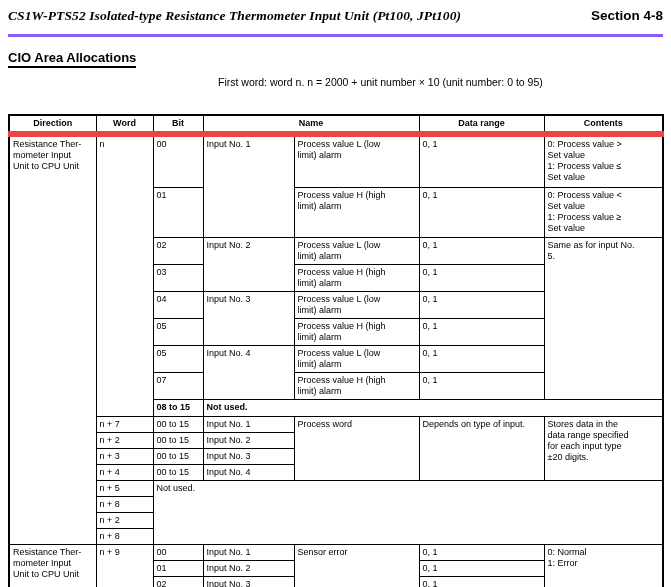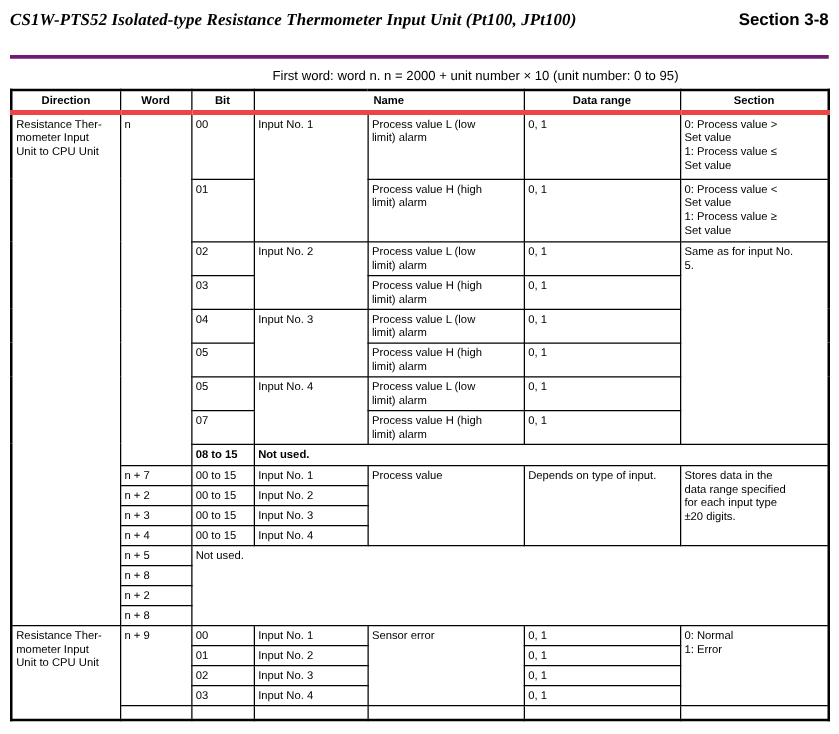--- a/index.html
+++ b/index.html
@@ -3,83 +3,86 @@
 <meta charset="utf-8">
 <style>
   html,body{margin:0;padding:0;}
   body{
     width:671px;height:587px;overflow:hidden;background:#ffffff;color:#000000;
     font-family:"Liberation Sans",sans-serif;
   }
   .page{padding:8px 8px 0 8px;}
   .doc-header{
     display:flex;justify-content:space-between;align-items:baseline;
-    padding-bottom:20px;border-bottom:3px solid #701a75;
+    padding-bottom:10px;border-bottom:3px solid #8b5cf6;
   }
   .doc-title{
     font-family:"Liberation Serif",serif;font-style:italic;font-weight:bold;
     font-size:13.5px;letter-spacing:0.1px;
   }
   .doc-section{font-size:13.5px;font-weight:bold;white-space:nowrap;padding-left:14px;}
   .cio-heading{
     display:inline-block;font-size:13px;font-weight:bold;
     border-bottom:2px solid #000;margin-top:13px;padding-bottom:1px;
   }
-  .intro{font-size:10.5px;margin:8px 0 4px 190px;padding-left:20px;}
+  .intro{font-size:10.5px;margin:8px 0 26px 190px;padding-left:20px;}
   table{
     border-collapse:collapse;table-layout:fixed;width:654px;
     border:2px solid #000;
   }
   th,td{
     border:1px solid #000;vertical-align:top;text-align:left;
     font-size:9px;line-height:11px;padding:2px 3px;
     white-space:pre-line;overflow:hidden;
   }
   th{
     text-align:center;font-weight:bold;white-space:nowrap;
-    border-bottom:4px solid #ef4444;padding:2px 1px;
+    border-bottom:6px solid #ef4444;padding:2px 1px;
   }
   tbody tr:nth-child(1){height:53px;}
   tbody tr:nth-child(2){height:50px;}
   tbody tr:nth-child(n+3):nth-child(-n+8){height:27px;}
   tbody tr:nth-child(9){height:17px;font-weight:bold;}
   tbody tr:nth-child(n+10){height:16px;}
   tbody tr:nth-child(22){height:12px;}
 </style>
 </head>
 <body>
 
 <div class="page">
 
   <div class="doc-header">
     <span class="doc-title">CS1W-PTS52 Isolated-type Resistance Thermometer Input Unit (Pt100, JPt100)</span>
-    <span class="doc-section">Section 3-8</span>
+    <span class="doc-section">Section 4-8</span>
   </div>
 
+  <div>
+    <span class="cio-heading">CIO Area Allocations</span>
+  </div>
 
   <div class="intro">First word: word n. n = 2000 + unit number × 10 (unit number: 0 to 95)</div>
 
   <table>
     <colgroup>
       <col style="width:87px">
       <col style="width:57px">
       <col style="width:50px">
       <col style="width:91px">
       <col style="width:125px">
       <col style="width:125px">
       <col style="width:119px">
     </colgroup>
     <thead>
         <tr>
           <th>Direction</th>
           <th>Word</th>
           <th>Bit</th>
           <th colspan="2">Name</th>
           <th>Data range</th>
-          <th>Section</th>
+          <th>Contents</th>
         </tr>
       </thead>
     <tbody>
         <tr>
           <td rowspan="17">Resistance Ther-
 mometer Input
 Unit to CPU Unit</td>
           <td rowspan="9">n</td>
           <td>00</td>
           <td rowspan="2">Input No. 1</td>
@@ -143,21 +146,21 @@
           <td>0, 1</td>
         </tr>
         <tr>
           <td>08 to 15</td>
           <td colspan="4">Not used.</td>
         </tr>
         <tr>
           <td>n + 7</td>
           <td>00 to 15</td>
           <td>Input No. 1</td>
-          <td rowspan="4">Process value</td>
+          <td rowspan="4">Process word</td>
           <td rowspan="4">Depends on type of input.</td>
           <td rowspan="4">Stores data in the
 data range specified
 for each input type
 ±20 digits.</td>
         </tr>
         <tr>
           <td>n + 2</td>
           <td>00 to 15</td>
           <td>Input No. 2</td>

